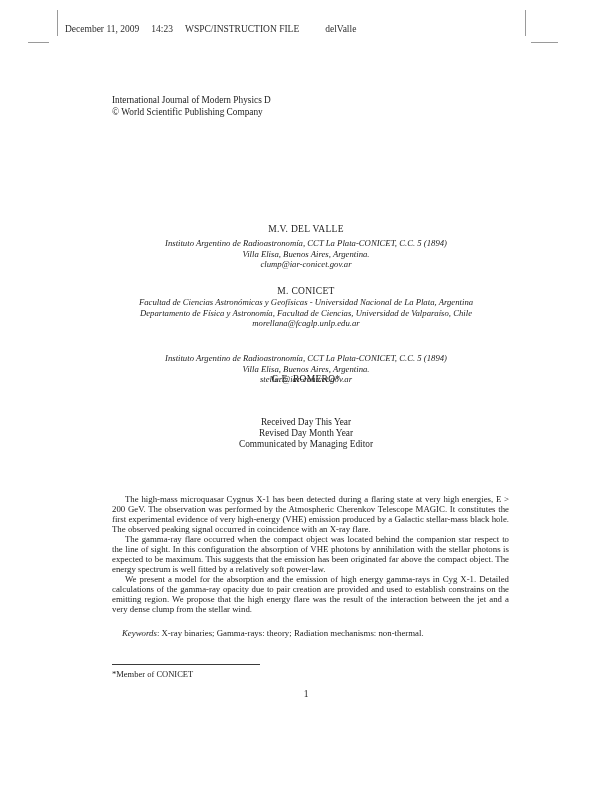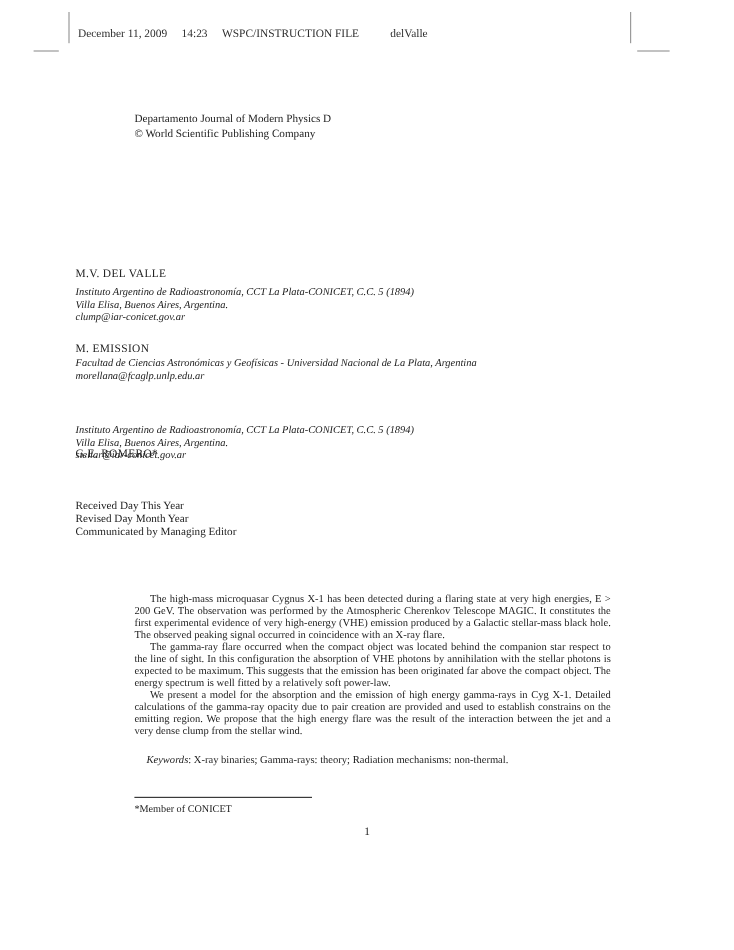--- a/index.html
+++ b/index.html
@@ -37,21 +37,21 @@
   .paper-title {
     position: absolute;
     left: 63px; top: 184px; width: 486px;
     text-align: center;
     font-weight: bold;
     font-size: 11.5px;
     letter-spacing: 0.2px;
     white-space: nowrap;
   }
 
-  .centered { position: absolute; left: 63px; width: 486px; }
+  .centered { position: absolute; left: 63px; width: 486px; text-align: center; }
 
   .author-name {
     font-size: 9.5px;
     letter-spacing: 0.3px;
     white-space: nowrap;
   }
   .affil {
     font-style: italic;
     font-size: 8.7px;
     line-height: 10.5px;
@@ -108,35 +108,36 @@
   <div class="mark v" style="left:57px;"></div>
   <div class="mark v" style="left:525px;"></div>
   <div class="mark h" style="left:28px; width:21px;"></div>
   <div class="mark h" style="left:531px; width:27px;"></div>
 
   <div class="running-head">
     <span>December 11, 2009</span><span class="sp-s"></span><span>14:23</span><span class="sp-s"></span><span>WSPC/INSTRUCTION FILE</span><span class="sp-l"></span><span>delValle</span>
   </div>
 
   <div class="journal-block">
-    <div>Departamento Journal of Modern Physics D</div>
+    <div>International Journal of Modern Physics D</div>
     <div>© World Scientific Publishing Company</div>
   </div>
 
 
   <div class="centered author-name" style="top:224px;">M.V. DEL VALLE</div>
   <div class="centered affil" style="top:238px;">
     <div>Instituto Argentino de Radioastronomía, CCT La Plata-CONICET, C.C. 5 (1894)</div>
     <div>Villa Elisa, Buenos Aires, Argentina.</div>
     <div>clump@iar-conicet.gov.ar</div>
   </div>
 
-  <div class="centered author-name" style="top:286px;">M. EMISSION</div>
+  <div class="centered author-name" style="top:286px;">M. CONICET</div>
   <div class="centered affil" style="top:297px;">
     <div>Facultad de Ciencias Astronómicas y Geofísicas - Universidad Nacional de La Plata, Argentina</div>
+    <div>Departamento de Física y Astronomía, Facultad de Ciencias, Universidad de Valparaíso, Chile</div>
     <div>morellana@fcaglp.unlp.edu.ar</div>
   </div>
 
   <div class="centered author-name" style="top:327px;margin-top:47px;">G.E. ROMERO*</div>
   <div class="centered affil" style="top:353px;">
     <div>Instituto Argentino de Radioastronomía, CCT La Plata-CONICET, C.C. 5 (1894)</div>
     <div>Villa Elisa, Buenos Aires, Argentina.</div>
     <div>stellar@iar-conicet.gov.ar</div>
   </div>
 

